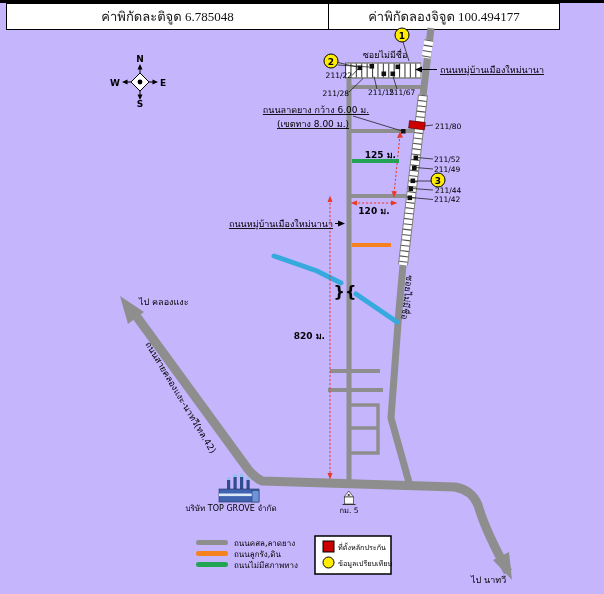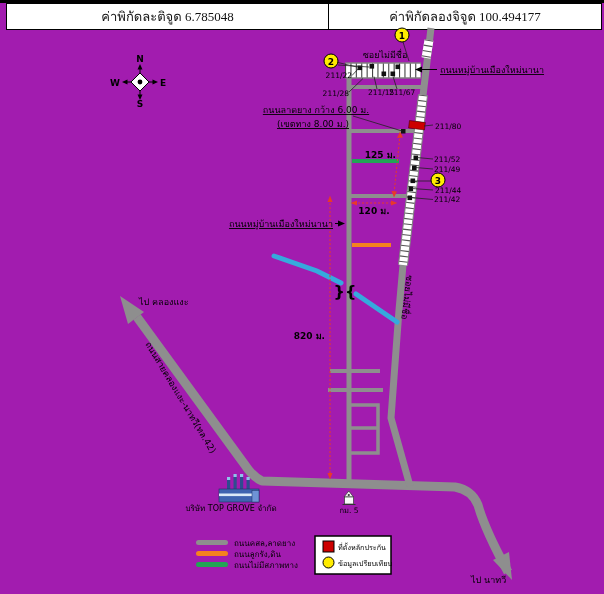--- a/index.html
+++ b/index.html
@@ -1,26 +1,26 @@
 <!DOCTYPE html>
 <html><head>
 <meta charset="utf-8">
 <style>
   html,body{margin:0;padding:0;background:#ffffff;}
-  #page{position:relative;width:604px;height:594px;background:#a21caf;overflow:hidden;
+  #page{position:relative;width:604px;height:594px;background:#c4b5fd;overflow:hidden;
         font-family:"DejaVu Sans",sans-serif;}
   
   #topbar{position:absolute;top:0;left:0;width:604px;height:3px;background:#000;}
   #coord-table{position:absolute;top:3px;left:6px;width:596px;height:27px;display:flex;}
   .coord-cell{box-sizing:border-box;border:1px solid #000;background:#fff;
               display:flex;align-items:center;justify-content:center;
               font-family:"Liberation Serif","DejaVu Serif",serif;
               font-size:13px;color:#111;}
   .coord-cell.left{width:322px;border-right:none;}
-  .coord-cell.right{width:274px;}
+  .coord-cell.right{width:232px;}
   svg{position:absolute;top:0;left:0;}
   svg text{font-family:"DejaVu Sans",sans-serif;fill:#000;}
   .lbl{font-size:7.5px;}
   .thai{font-size:9px;}
   .dim{font-size:9px;font-weight:bold;}
   .mkr{font-size:9px;font-weight:bold;}
 </style>
 </head>
 <body>
 

